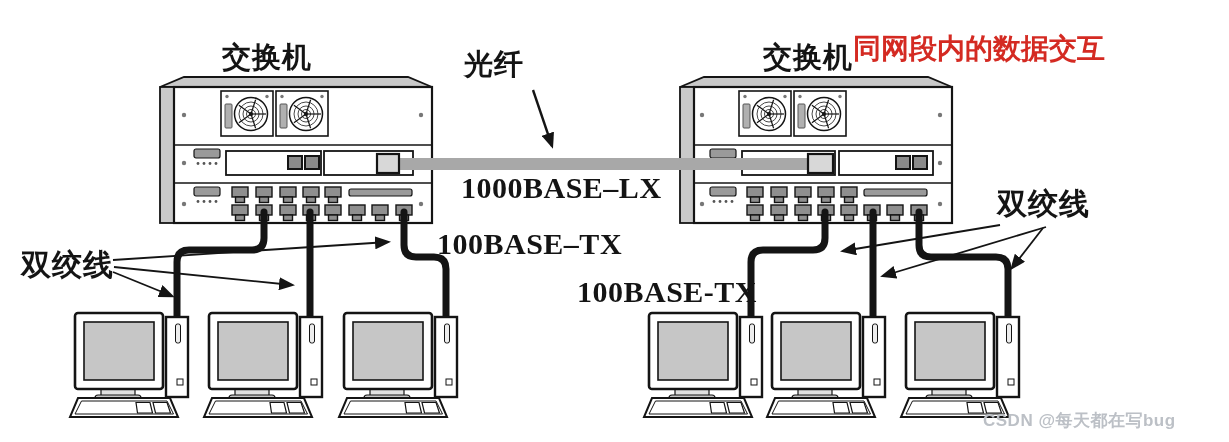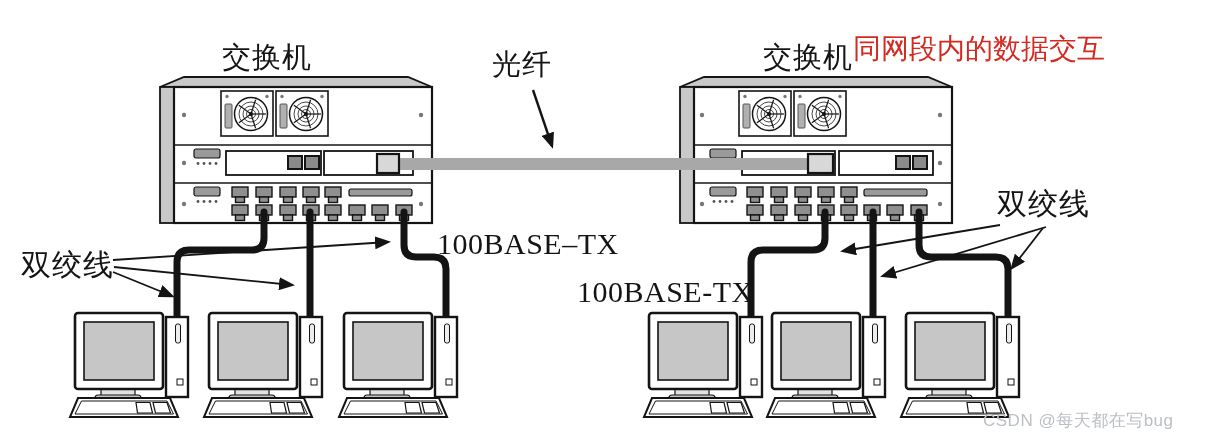--- a/index.html
+++ b/index.html
@@ -2,33 +2,34 @@
 <html><head>
 <meta charset="utf-8">
 <style>
   html,body{margin:0;padding:0;background:#fff;}
   #stage{
     position:relative;
     width:1229px;height:442px;
     background:#ffffff;
     overflow:hidden;
     font-family:"Liberation Serif","DejaVu Serif",serif;
+    font-weight:bold;
   }
   #stage svg{position:absolute;left:0;top:0;}
   .lbl{
     position:absolute;
     white-space:nowrap;
     color:#141414;
     line-height:1;
     font-family:"Liberation Serif","DejaVu Serif",serif;
   }
   .cn{font-size:29px;letter-spacing:1px;}
   .en{font-size:30px;letter-spacing:0.5px;}
   #lbl-switch-left   {left:222px;top:43px;}
-  #lbl-fiber         {left:492px;top:50px;}
+  #lbl-fiber         {left:464px;top:50px;}
   #lbl-switch-right  {left:763px;top:43px;}
   #lbl-segment-note  {left:853px;top:35px;font-size:28px;color:#d42a22;letter-spacing:0;}
   #lbl-fiber-standard{left:461px;top:173px;}
   #lbl-tp-mid        {left:429px;top:229px;margin-left:8px;}
   #lbl-tp-right      {left:577px;top:277px;}
   #lbl-tp-left       {left:21px;top:250px;font-size:30px;}
   #lbl-tp-right-cn   {left:997px;top:189px;font-size:30px;}
   #lbl-watermark     {left:983px;top:412px;font-size:17px;color:#bcc0c6;
                       font-family:"Liberation Sans","DejaVu Sans",sans-serif;letter-spacing:0.5px;}
 </style>
@@ -243,18 +244,19 @@
     <line x1="1000" y1="225" x2="843" y2="251" stroke-width="1.8" marker-end="url(#ahBig)"></line>
     <line x1="1046" y1="227" x2="883" y2="276" stroke-width="1.8" marker-end="url(#ahBig)"></line>
     <line x1="1043" y1="228" x2="1012" y2="268" stroke-width="1.8" marker-end="url(#ahBig)"></line>
   </g>
 </svg>
 
   <div class="lbl cn" id="lbl-switch-left">交换机</div>
   <div class="lbl cn" id="lbl-fiber">光纤</div>
   <div class="lbl cn" id="lbl-switch-right">交换机</div>
   <div class="lbl" id="lbl-segment-note">同网段内的数据交互</div>
+  <div class="lbl en" id="lbl-fiber-standard">1000BASE–LX</div>
   <div class="lbl en" id="lbl-tp-mid">100BASE–TX</div>
   <div class="lbl en" id="lbl-tp-right">100BASE-TX</div>
   <div class="lbl cn" id="lbl-tp-left">双绞线</div>
   <div class="lbl cn" id="lbl-tp-right-cn">双绞线</div>
   <div class="lbl" id="lbl-watermark">CSDN @每天都在写bug</div>
 </div>
 
 </body></html>

